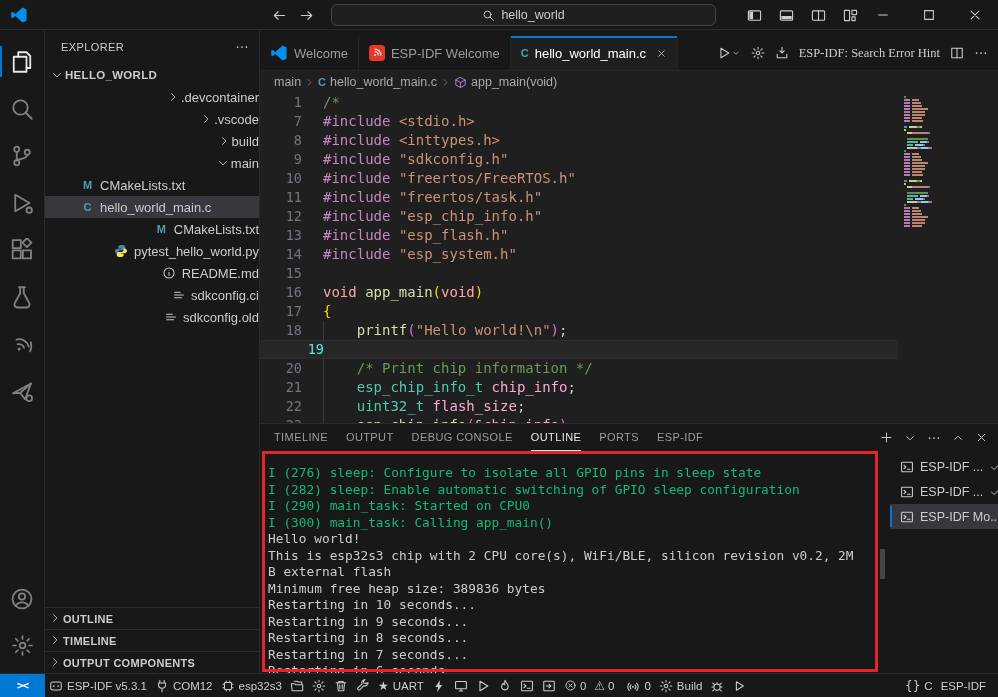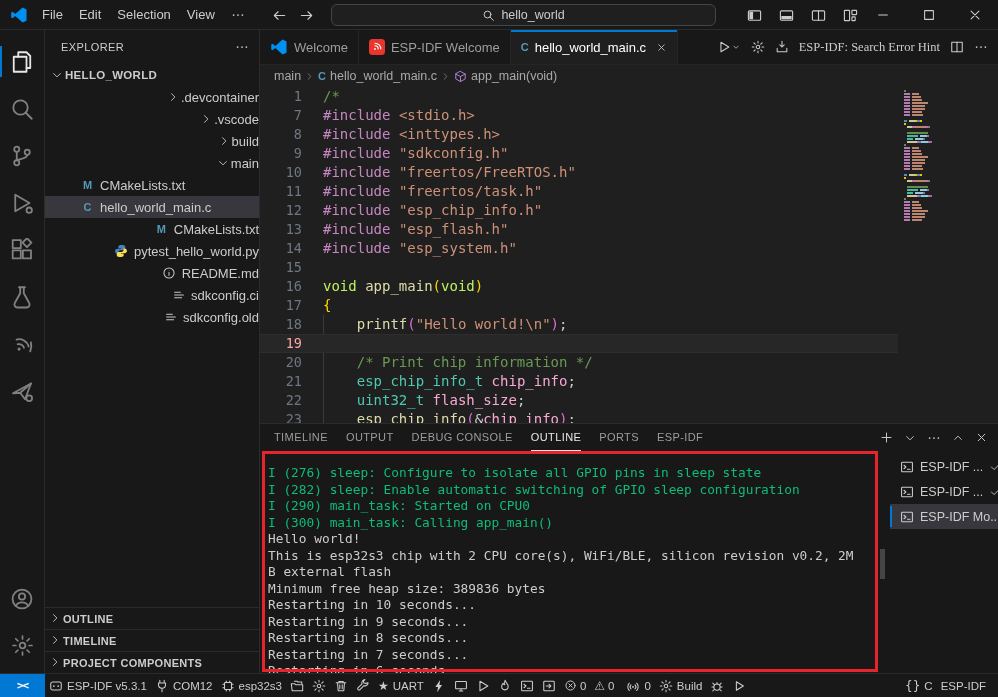--- a/index.html
+++ b/index.html
@@ -36,42 +36,42 @@
   .trow .fic { width:17px; display:flex; justify-content:center; align-items:center; margin-right:4px; flex:none; color:#c5c5c5; }
   .trow.root { font-weight:700; font-size:11.5px; letter-spacing:.3px; padding-left:4px; }
   .trow.lvl1 { padding-left:20px;justify-content:flex-end; }
   .trow.lvl2 { padding-left:34px; }
   .trow.selected { background:#37373d; }
   .ficon { font-weight:700; font-size:11px; color:#519aba; font-family:"Liberation Sans",sans-serif; }
   .sb-sections { margin-top:auto; }
   .sb-section { height:22px; display:flex; align-items:center; gap:2px; border-top:1px solid #2b2b2b; font-size:11px; font-weight:700; letter-spacing:.3px; color:#ccc; padding-left:4px; cursor:pointer; }
 
   
-  .editor { position:absolute; left:260px; top:30px; right:0; height:393px; background:#1f1f1f; overflow:hidden; }
+  .editor { position:absolute; left:260px; top:36px; right:0; height:393px; background:#1f1f1f; overflow:hidden; }
   .tabbar { height:35px; background:#181818; display:flex; border-bottom:1px solid #252525; }
   .tabs { display:flex; height:100%; }
   .tab { display:flex; align-items:center; gap:6px; padding:0 10px; font-size:13px; color:#9d9d9d; background:#181818; border-right:1px solid #252525; position:relative; cursor:pointer; white-space:nowrap; }
   .tab.active { background:#1f1f1f; color:#fff; }
   .tab.active::before { content:""; position:absolute; left:0; right:0; top:0; height:1.5px; background:#0078d4; }
   .tab .closex { margin-left:4px; color:#ccc; display:flex; }
   .editor-actions { margin-left:auto; display:flex; align-items:center; gap:10px; padding:0 10px; color:#ccc;font-family:Liberation Serif, serif; }
   .ed-act { display:flex; align-items:center; gap:2px; cursor:pointer; }
   .ed-act.textbtn { font-size:12.5px; color:#ccc; }
   .breadcrumb { height:22px; display:flex; align-items:center; gap:3px; padding-left:14px; font-size:12.5px; color:#a9a9a9; }
   .bc-item { display:flex; align-items:center; gap:4px; cursor:pointer; }
   .bc-sep { color:#7f7f7f; display:flex; }
   .bc-cube { color:#b180d7; display:flex; }
   .code { position:absolute; left:0; right:100px; top:57px; bottom:0; overflow:hidden; font-family:"DejaVu Sans Mono", monospace; font-size:14px; line-height:19px; white-space:pre; }
   .line { display:flex; height:19px; }
   .line .ln { width:42px; text-align:right; color:#6e7681; flex:none; margin-right:21px; font-size:13.5px; }
   .line .content { position:relative; }
   .line.g .content { box-shadow:inset 1px 0 0 #3a3a3a; }
   .line.cur { background:rgba(255,255,255,.04); box-shadow:inset 0 1px 0 #2d2d2d, inset 0 -1px 0 #2d2d2d; }
-  .line.cur .ln { color:#fca5a5; }
-  .t-pp{color:#C586C0}.t-str{color:#CE9178}.t-kw{color:#bef264}.t-fn{color:#DCDCAA}
+  .line.cur .ln { color:#5eead4;margin-left:22px; }
+  .t-pp{color:#C586C0}.t-str{color:#CE9178}.t-kw{color:#fca5a5}.t-fn{color:#DCDCAA}
   .t-type{color:#4EC9B0}.t-var{color:#f9a8d4}.t-com{color:#6A9955}.t-fg{color:#ccc}
   .t-b1{color:#FFD700}.t-b2{color:#DA70D6}.t-sp{}
   .minimap { position:absolute; right:6px; top:60px; width:88px; height:140px; overflow:hidden; opacity:.9; }
   .mm-line { height:2px; margin-bottom:1px; display:flex; }
   .mm-line span { display:inline-block; height:2px; }
   .mc-pp{background:#C586C0}.mc-str{background:#CE9178}.mc-kw{background:#569CD6}.mc-fn{background:#DCDCAA}
   .mc-type{background:#4EC9B0}.mc-var{background:#9CDCFE}.mc-com{background:#6A9955}.mc-fg{background:#8a8a8a}
   .mc-b1{background:#FFD700}.mc-b2{background:#DA70D6}.mc-sp{background:transparent}
 
   
@@ -110,35 +110,20 @@
 <body>
 
 <div id="window">
 
   <header class="titlebar">
     <span class="vsc-logo ic">
         <svg viewBox="0 0 16 16" width="18" height="18">
           <path fill="#0090f1" d="M11.2 1.3 4.7 7.2 2.2 5.2l-1.1.6v4.4l1.1.6 2.5-2 6.5 5.9 3.5-1.7V3z"></path>
         </svg>
       </span>
-    <nav class="menus" id="menubar">
-        <div class="menu-item">File</div>
-        <div class="menu-item">Edit</div>
-        <div class="menu-item">Selection</div>
-        <div class="menu-item">View</div>
-        <div class="menu-item">
-          <span class="ic">
-            <svg viewBox="0 0 16 16" width="14" height="14" fill="none" stroke="currentColor" stroke-width="1.2" stroke-linecap="round" stroke-linejoin="round">
-              <circle cx="3" cy="8" r="1" fill="currentColor" stroke="none"></circle>
-              <circle cx="8" cy="8" r="1" fill="currentColor" stroke="none"></circle>
-              <circle cx="13" cy="8" r="1" fill="currentColor" stroke="none"></circle>
-            </svg>
-          </span>
-        </div>
-      </nav>
     <div class="nav-arrows">
       <span class="ic">
           <svg viewBox="0 0 16 16" width="15" height="15" fill="none" stroke="currentColor" stroke-width="1.2" stroke-linecap="round" stroke-linejoin="round">
             <path d="M13.5 8h-11M6.5 4 2.5 8l4 4"></path>
           </svg>
         </span>
       <span class="ic">
           <svg viewBox="0 0 16 16" width="15" height="15" fill="none" stroke="currentColor" stroke-width="1.2" stroke-linecap="round" stroke-linejoin="round">
             <path d="M2.5 8h11M9.5 4l4 4-4 4"></path>
           </svg>
@@ -411,21 +396,21 @@
         <div class="sb-section">
           <span class="chev"><svg viewBox="0 0 16 16" width="12" height="12" fill="none" stroke="currentColor" stroke-width="1.2" stroke-linecap="round" stroke-linejoin="round">
               <path d="M6 3.5 10.5 8 6 12.5"></path>
             </svg></span>
           <span>TIMELINE</span>
         </div>
         <div class="sb-section">
           <span class="chev"><svg viewBox="0 0 16 16" width="12" height="12" fill="none" stroke="currentColor" stroke-width="1.2" stroke-linecap="round" stroke-linejoin="round">
               <path d="M6 3.5 10.5 8 6 12.5"></path>
             </svg></span>
-          <span>PROJECT COMPONENTS</span>
+          <span>OUTPUT COMPONENTS</span>
         </div>
       </div>
   </aside>
 
   <main class="editor">
     <div class="tabbar">
       <div class="tabs" id="tabs">
           <div class="tab">
             <span class="ic">
               <svg viewBox="0 0 16 16" width="18" height="18">

